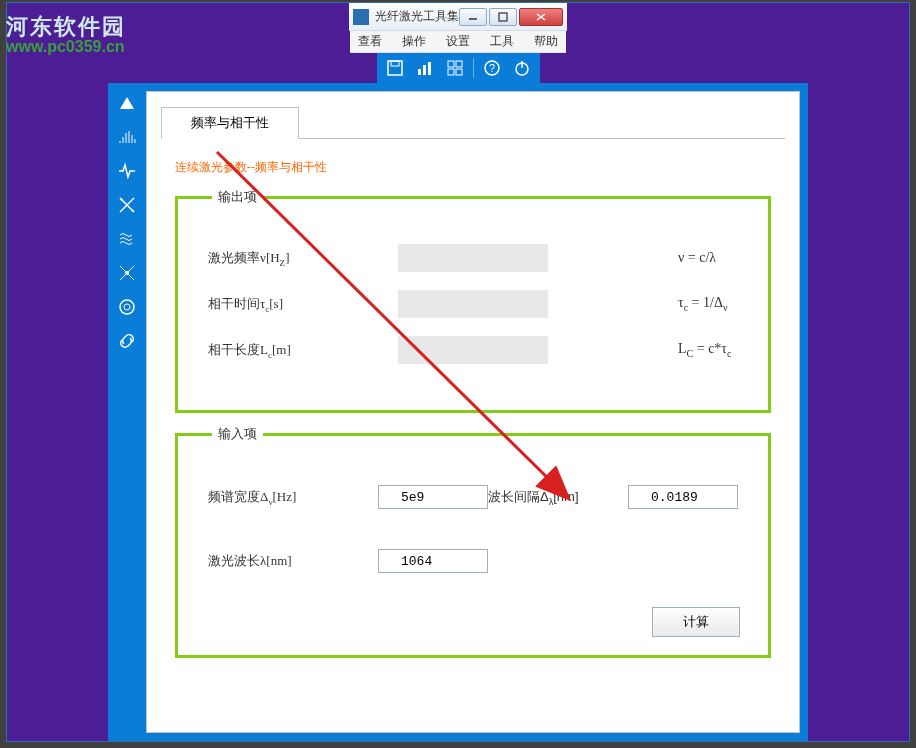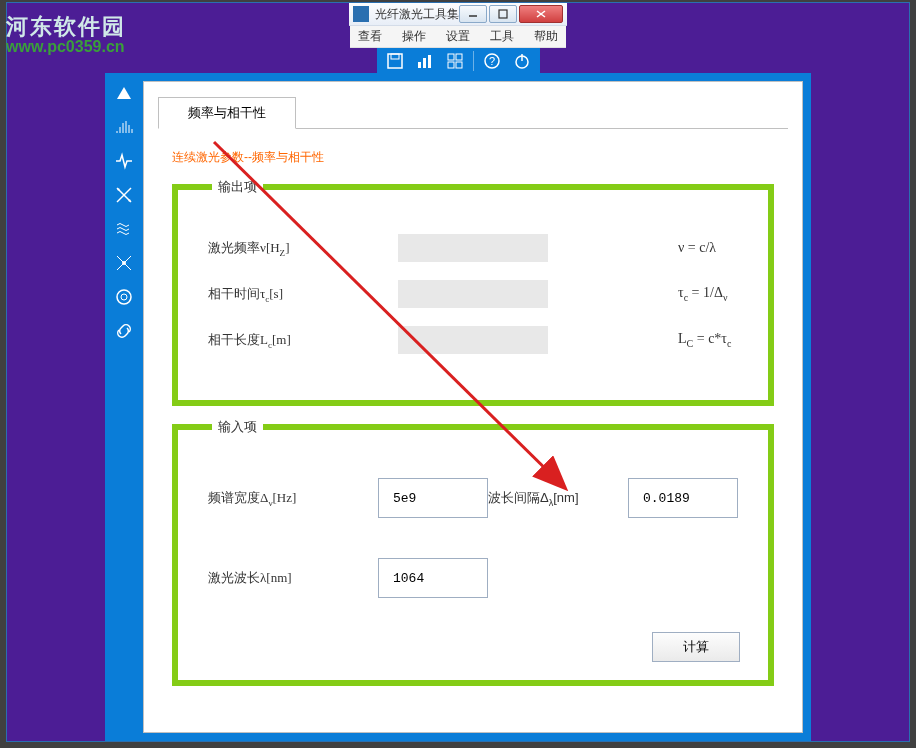--- a/index.html
+++ b/index.html
@@ -189,21 +189,21 @@
     
     .section-title {
       color: #ff6600;
       font-size: 12px;
       font-weight: normal;
       margin-bottom: 10px;
       margin-left: 4px;
     }
     
     fieldset {
-      border: 6px solid #84cc16;
+      border: 3px solid #84cc16;
       margin: 12px 4px;
       padding: 20px 30px 28px 30px;
       position: relative;
     }
     legend {
       padding: 0 6px;
       font-size: 13px;
       color: #333;
       margin-left: 4px;
     }
@@ -221,23 +221,23 @@
       font-family: "SimSun", serif;
     }
     .output-box {
       width: 150px;
       height: 28px;
       background: #e8e8e8;
       border: none;
     }
     .input-box {
       width: 110px;
-      height: 40px;
+      height: 24px;
       border: 1px solid #9faec2;
-      padding: 2px 14px;
+      padding: 2px 22px;
       font-family: "Courier New", monospace;
       font-size: 13px;
     }
     .formula {
       font-family: "Times New Roman", serif;
       font-size: 14px;
       color: #333;
       margin-left: 100px;
     }
     .formula sub { font-size: 10px; }

